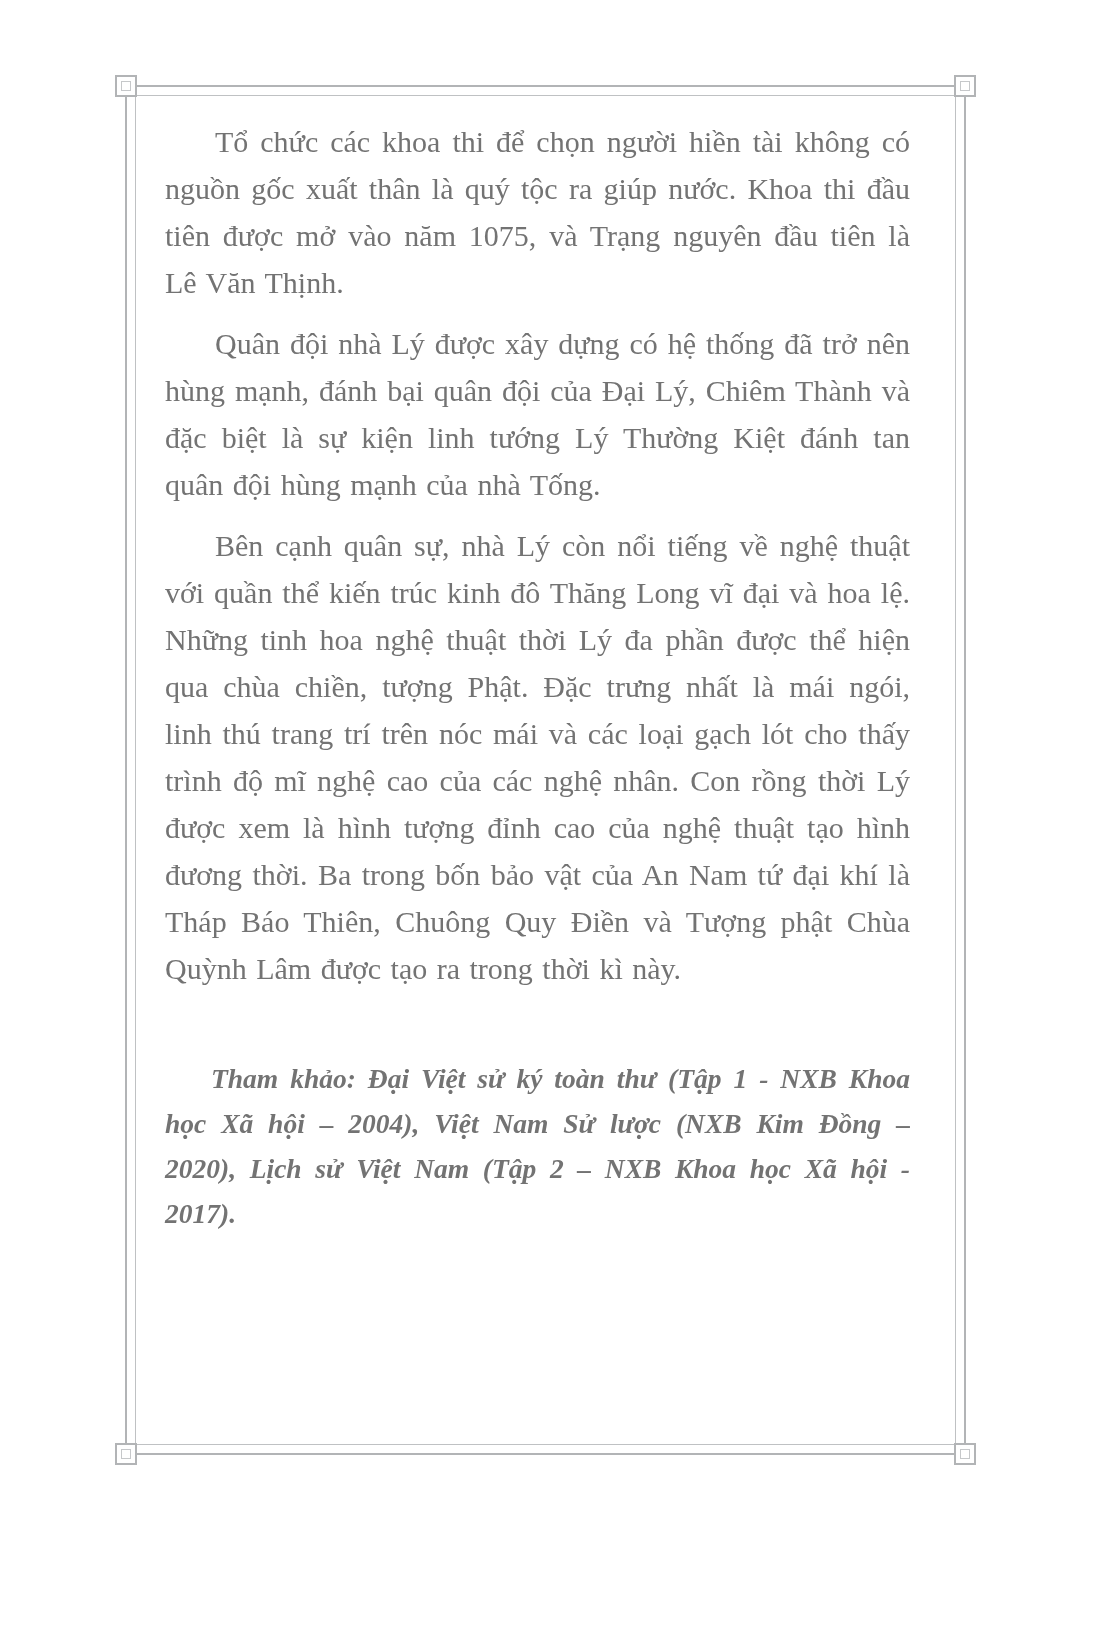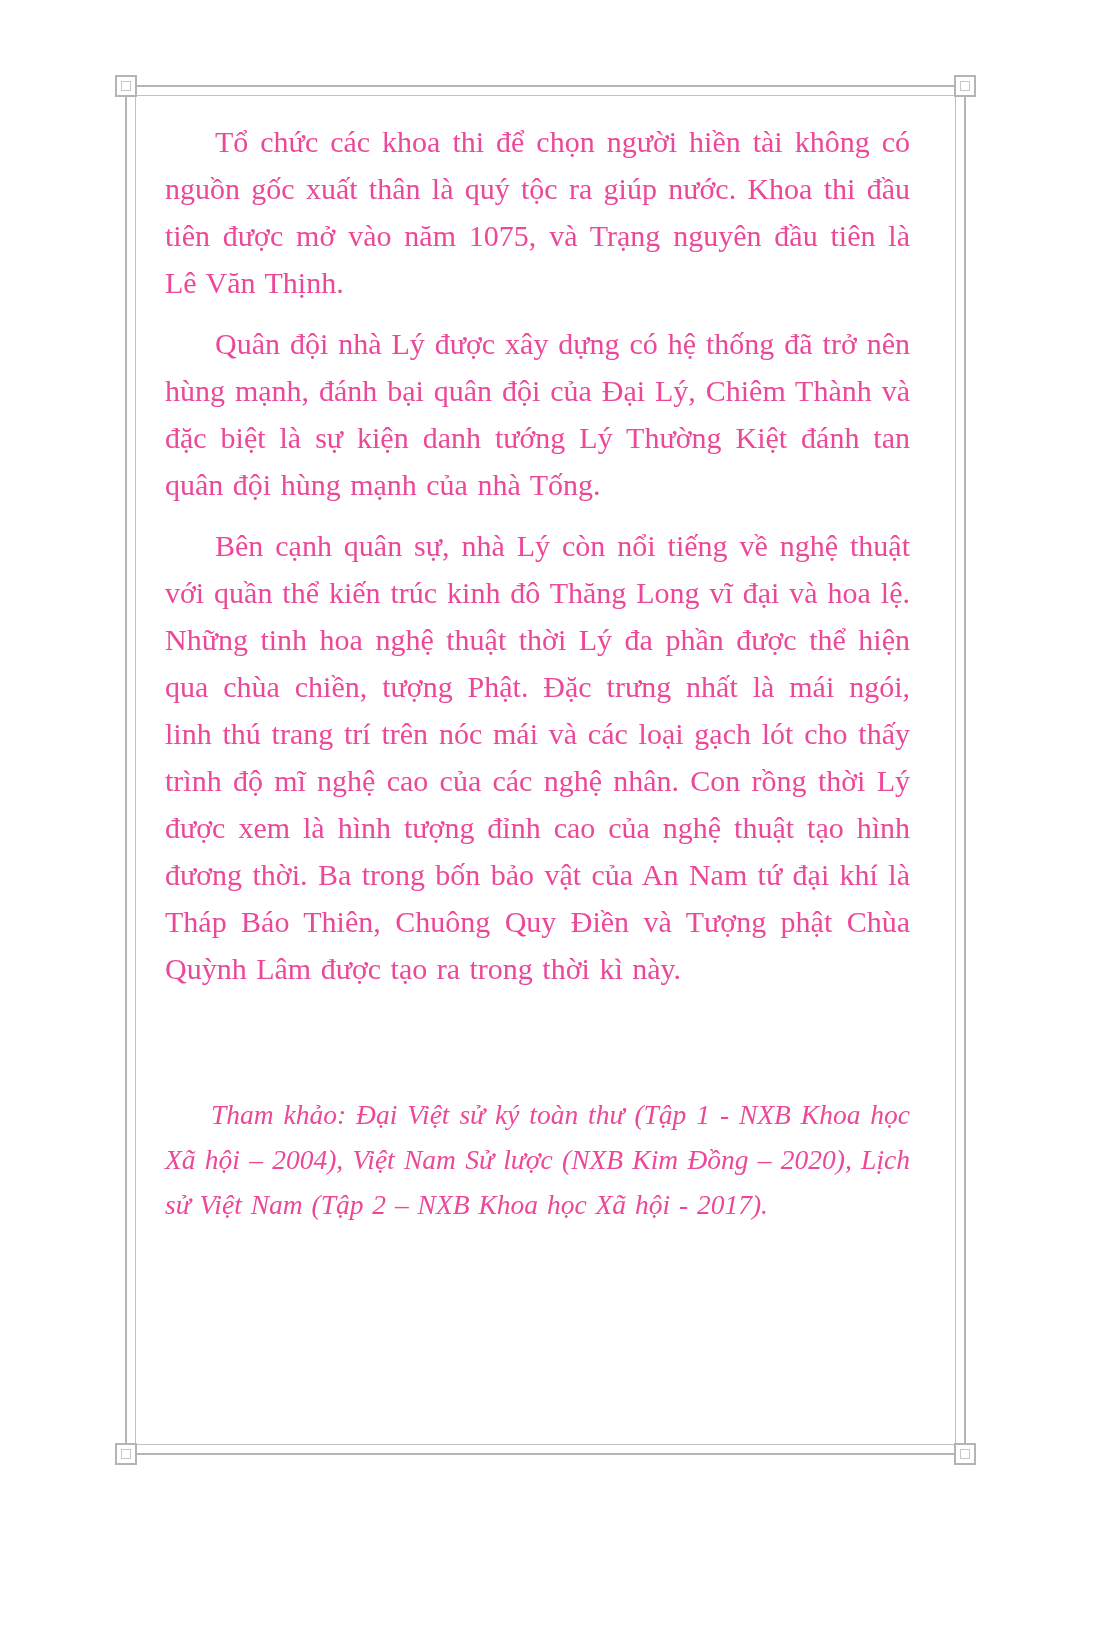--- a/index.html
+++ b/index.html
@@ -6,21 +6,21 @@
     margin: 0;
     padding: 0;
     background: #ffffff;
   }
   .page {
     position: relative;
     width: 1095px;
     height: 1646px;
     background: #ffffff;
     font-family: "Liberation Serif", "DejaVu Serif", serif;
-    color: #ec4899;
+    color: #737373;
     overflow: hidden;
   }
   
   .frame-outer {
     position: absolute;
     left: 125px;
     top: 85px;
     width: 841px;
     height: 1370px;
     border: 2px solid #b2b4b6;
@@ -64,25 +64,26 @@
   }
   .text-block p {
     margin: 0 0 14px 0;
     font-size: 30px;
     line-height: 47px;
     text-align: justify;
     text-indent: 50px;
     word-spacing: 2px;
   }
   .text-block p.reference {
-    margin-top: 100px;
+    margin-top: 64px;
     font-style: italic;
     font-size: 27.5px;
     line-height: 45px;
     text-indent: 46px;
+    font-weight: bold;
   }
 </style>
 </head>
 <body>
 
 <div class="page">
 
   <div class="frame-outer">
     <div class="frame-inner"></div>
     <div class="corner tl">
@@ -94,18 +95,18 @@
     <div class="corner bl">
       <div class="corner-step"></div>
     </div>
     <div class="corner br">
       <div class="corner-step"></div>
     </div>
   </div>
 
   <div class="text-block">
     <p>Tổ chức các khoa thi để chọn người hiền tài không có nguồn gốc xuất thân là quý tộc ra giúp nước. Khoa thi đầu tiên được mở vào năm 1075, và Trạng nguyên đầu tiên là Lê Văn Thịnh.</p>
-    <p>Quân đội nhà Lý được xây dựng có hệ thống đã trở nên hùng mạnh, đánh bại quân đội của Đại Lý, Chiêm Thành và đặc biệt là sự kiện danh tướng Lý Thường Kiệt đánh tan quân đội hùng mạnh của nhà Tống.</p>
+    <p>Quân đội nhà Lý được xây dựng có hệ thống đã trở nên hùng mạnh, đánh bại quân đội của Đại Lý, Chiêm Thành và đặc biệt là sự kiện linh tướng Lý Thường Kiệt đánh tan quân đội hùng mạnh của nhà Tống.</p>
     <p>Bên cạnh quân sự, nhà Lý còn nổi tiếng về nghệ thuật với quần thể kiến trúc kinh đô Thăng Long vĩ đại và hoa lệ. Những tinh hoa nghệ thuật thời Lý đa phần được thể hiện qua chùa chiền, tượng Phật. Đặc trưng nhất là mái ngói, linh thú trang trí trên nóc mái và các loại gạch lót cho thấy trình độ mĩ nghệ cao của các nghệ nhân. Con rồng thời Lý được xem là hình tượng đỉnh cao của nghệ thuật tạo hình đương thời. Ba trong bốn bảo vật của An Nam tứ đại khí là Tháp Báo Thiên, Chuông Quy Điền và Tượng phật Chùa Quỳnh Lâm được tạo ra trong thời kì này.</p>
     <p class="reference">Tham khảo: Đại Việt sử ký toàn thư (Tập 1 - NXB Khoa học Xã hội – 2004), Việt Nam Sử lược (NXB Kim Đồng – 2020), Lịch sử Việt Nam (Tập 2 – NXB Khoa học Xã hội - 2017).</p>
   </div>
 
 </div>
 
 </body></html>

